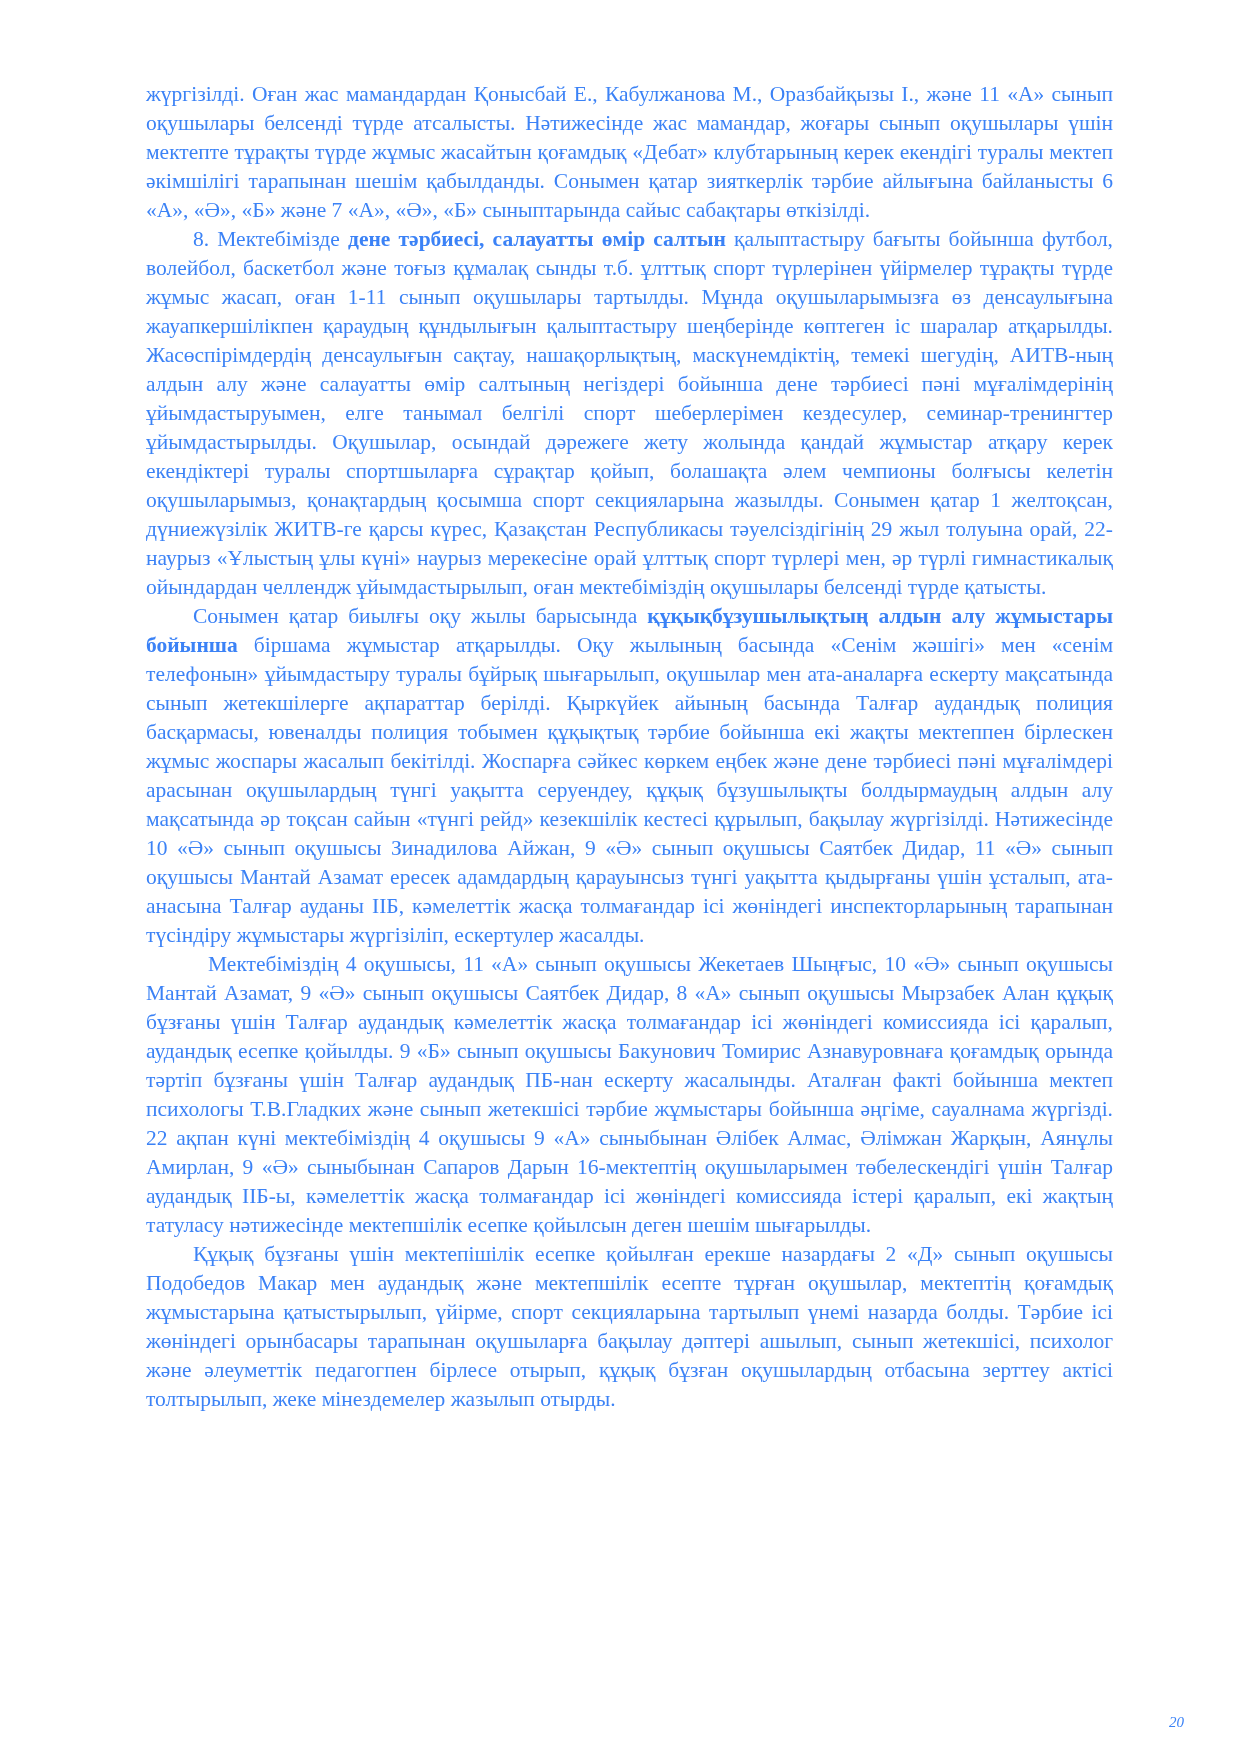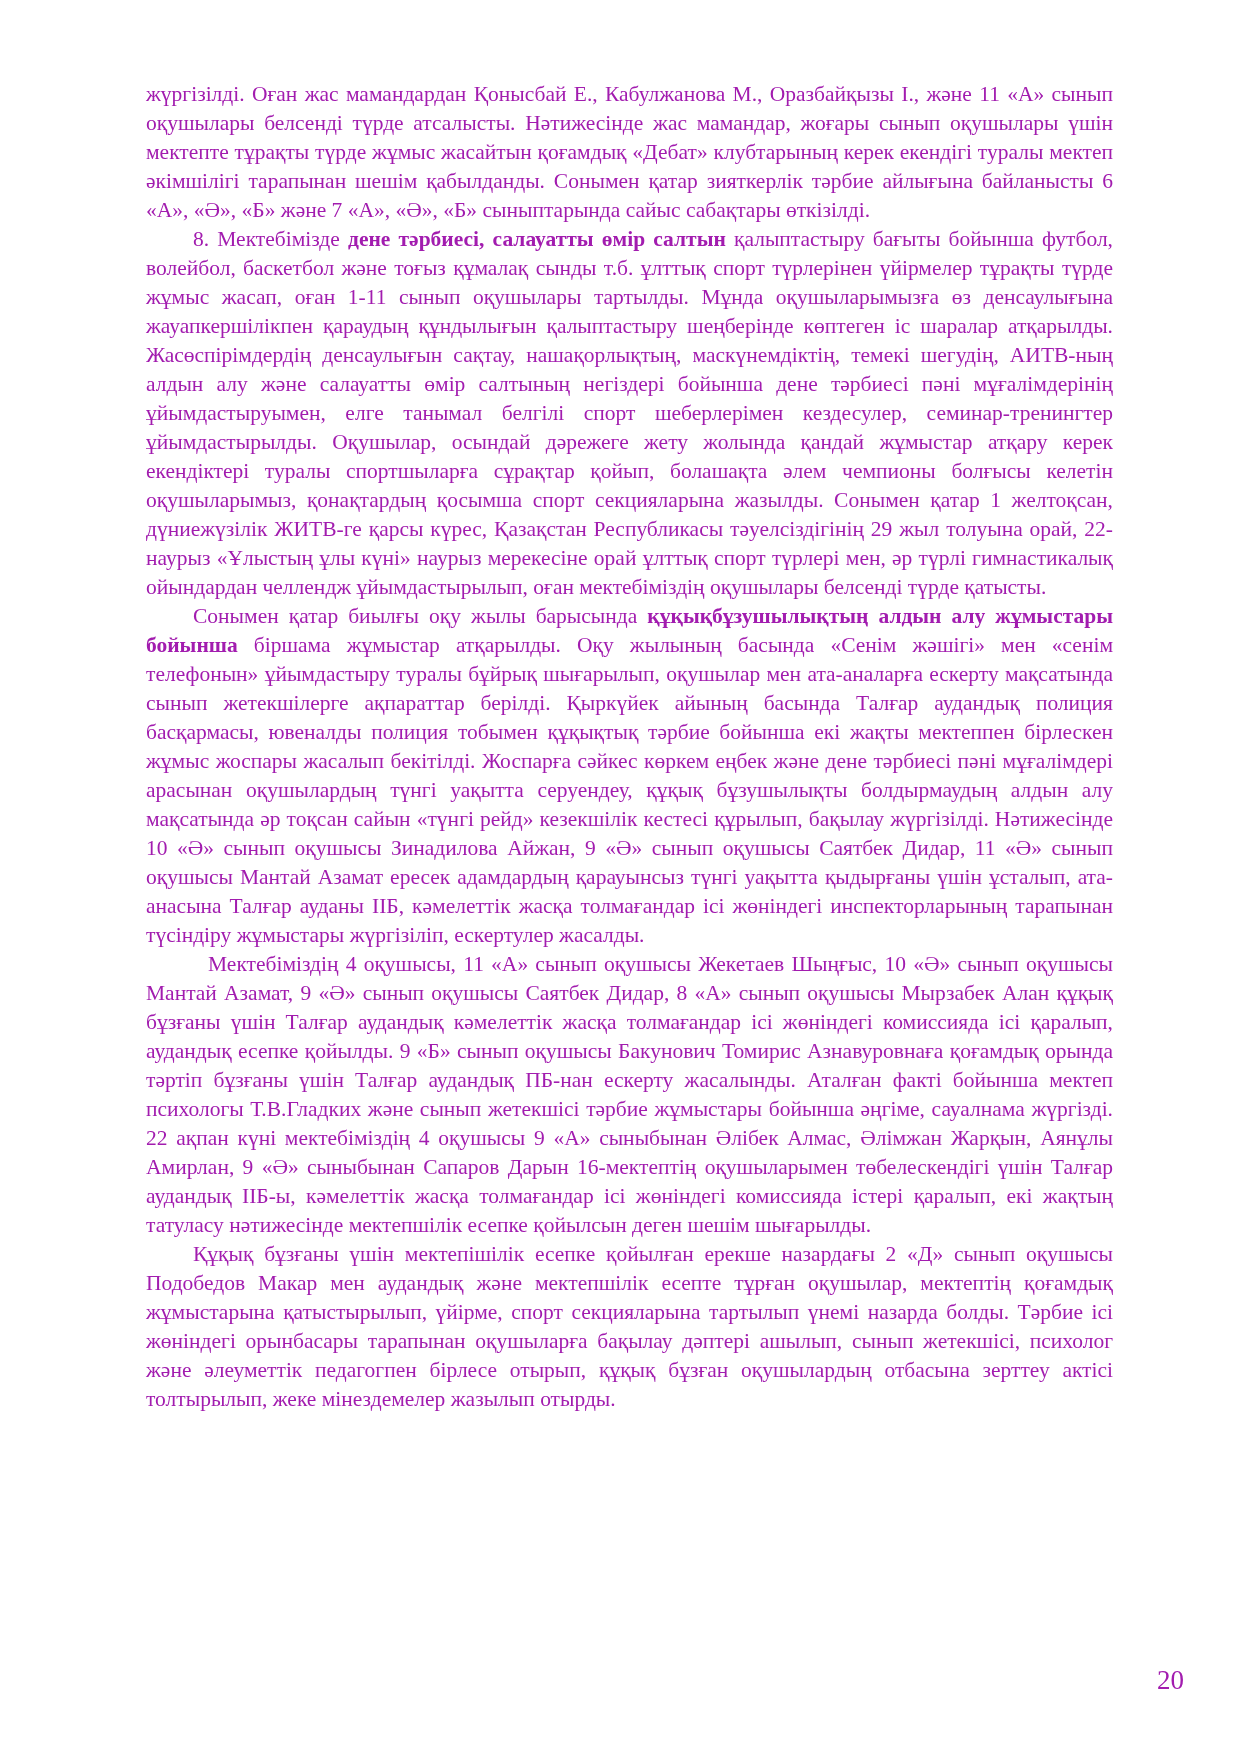--- a/index.html
+++ b/index.html
@@ -5,21 +5,21 @@
   html, body {
     margin: 0;
     padding: 0;
     background: #ffffff;
   }
   .page {
     position: relative;
     width: 1240px;
     height: 1754px;
     background: #ffffff;
-    color: #a21caf;
+    color: #3b82f6;
     font-family: "Liberation Serif", serif;
     overflow: hidden;
   }
   .text-block {
     position: absolute;
     left: 146px;
     top: 80px;
     width: 967px;
     font-size: 21.5px;
     line-height: 29px;
@@ -29,24 +29,25 @@
   .para {
     margin: 0;
     padding: 0;
     text-indent: 47px;
   }
   .para.indent-none  { text-indent: 0; }
   .para.indent-large { text-indent: 62px; }
   .bold { font-weight: bold; margin-top: 10px; }
   .footer-pagenum {
     position: absolute;
-    top: 1666px;
+    top: 1708px;
     right: 56px;
-    font-size: 27px;
+    font-size: 15px;
     line-height: 29px;
+    font-style: italic;
   }
 </style>
 </head>
 <body>
 
 <div class="page">
   <div class="text-block">
       <p class="para indent-none"><span class="">жүргізілді. Оған жас мамандардан Қонысбай Е., Кабулжанова М., Оразбайқызы І., және 11 «А» сынып оқушылары белсенді түрде атсалысты. Нәтижесінде жас мамандар, жоғары сынып оқушылары үшін мектепте тұрақты түрде жұмыс жасайтын қоғамдық «Дебат» клубтарының керек екендігі туралы мектеп әкімшілігі тарапынан шешім қабылданды. Сонымен қатар зияткерлік тәрбие айлығына байланысты 6 «А», «Ә», «Б» және 7 «А», «Ә», «Б» сыныптарында сайыс сабақтары өткізілді.</span></p>
       <p class="para indent-normal"><span class="">8. Мектебімізде </span><span class="bold">дене тәрбиесі, салауатты өмір салтын</span><span class=""> қалыптастыру бағыты бойынша футбол, волейбол, баскетбол және тоғыз құмалақ сынды т.б. ұлттық спорт түрлерінен үйірмелер тұрақты түрде жұмыс жасап, оған 1-11 сынып оқушылары тартылды. Мұнда оқушыларымызға өз денсаулығына жауапкершілікпен қараудың құндылығын қалыптастыру шеңберінде көптеген іс шаралар атқарылды. Жасөспірімдердің денсаулығын сақтау, нашақорлықтың, маскүнемдіктің, темекі шегудің, АИТВ-ның алдын алу және салауатты өмір салтының негіздері бойынша дене тәрбиесі пәні мұғалімдерінің ұйымдастыруымен, елге танымал белгілі спорт шеберлерімен кездесулер, семинар-тренингтер ұйымдастырылды. Оқушылар, осындай дәрежеге жету жолында қандай жұмыстар атқару керек екендіктері туралы спортшыларға сұрақтар қойып, болашақта әлем чемпионы болғысы келетін оқушыларымыз, қонақтардың қосымша спорт секцияларына жазылды. Сонымен қатар 1 желтоқсан, дүниежүзілік ЖИТВ-ге қарсы күрес, Қазақстан Республикасы тәуелсіздігінің 29 жыл толуына орай, 22-наурыз «Ұлыстың ұлы күні» наурыз мерекесіне орай ұлттық спорт түрлері мен,  әр түрлі гимнастикалық ойындардан челлендж ұйымдастырылып, оған мектебіміздің оқушылары белсенді түрде қатысты.</span></p>
       <p class="para indent-normal"><span class="">Сонымен қатар биылғы оқу жылы барысында </span><span class="bold">құқықбұзушылықтың алдын алу жұмыстары бойынша</span><span class=""> біршама жұмыстар атқарылды. Оқу жылының басында «Сенім жәшігі» мен «сенім телефонын» ұйымдастыру туралы бұйрық шығарылып, оқушылар мен ата-аналарға ескерту мақсатында сынып жетекшілерге ақпараттар берілді. Қыркүйек айының басында Талғар аудандық полиция басқармасы, ювеналды полиция тобымен құқықтық тәрбие бойынша екі жақты мектеппен бірлескен  жұмыс жоспары жасалып бекітілді. Жоспарға сәйкес көркем еңбек және дене тәрбиесі пәні мұғалімдері арасынан оқушылардың түнгі уақытта серуендеу, құқық бұзушылықты болдырмаудың алдын алу мақсатында әр тоқсан сайын «түнгі рейд» кезекшілік кестесі құрылып, бақылау жүргізілді. Нәтижесінде 10 «Ә» сынып оқушысы Зинадилова Айжан, 9 «Ә» сынып оқушысы Саятбек Дидар, 11 «Ә» сынып оқушысы Мантай Азамат ересек адамдардың қарауынсыз түнгі уақытта қыдырғаны үшін ұсталып, ата-анасына Талғар ауданы ІІБ, кәмелеттік жасқа толмағандар ісі жөніндегі инспекторларының тарапынан түсіндіру жұмыстары жүргізіліп, ескертулер жасалды.</span></p>

